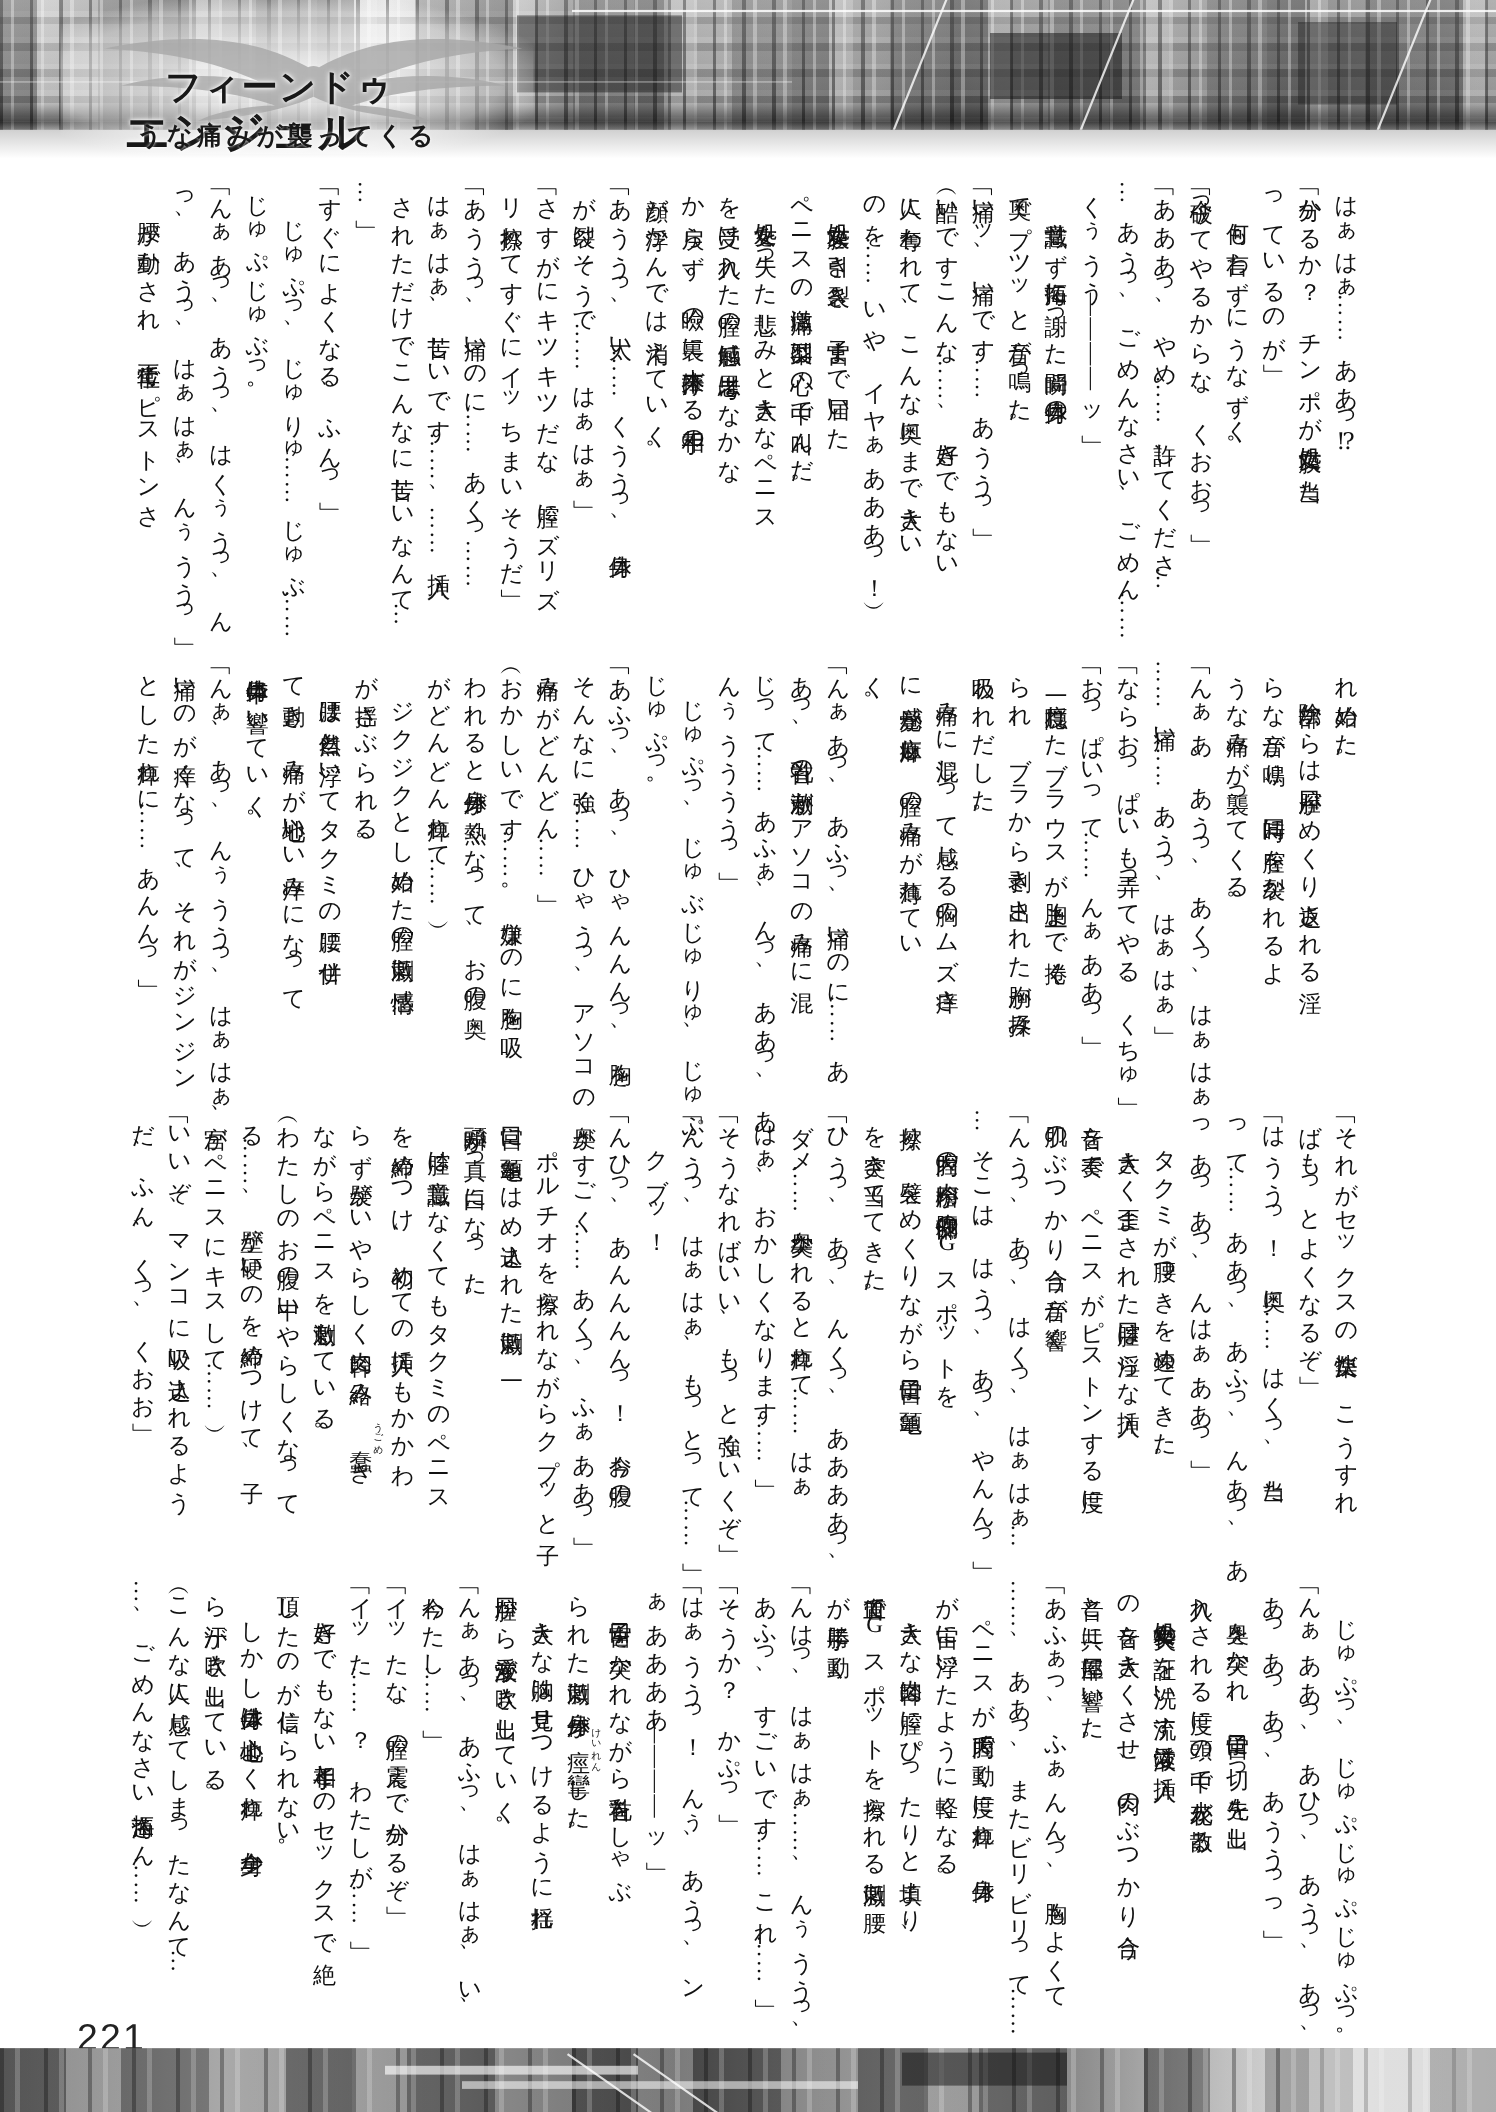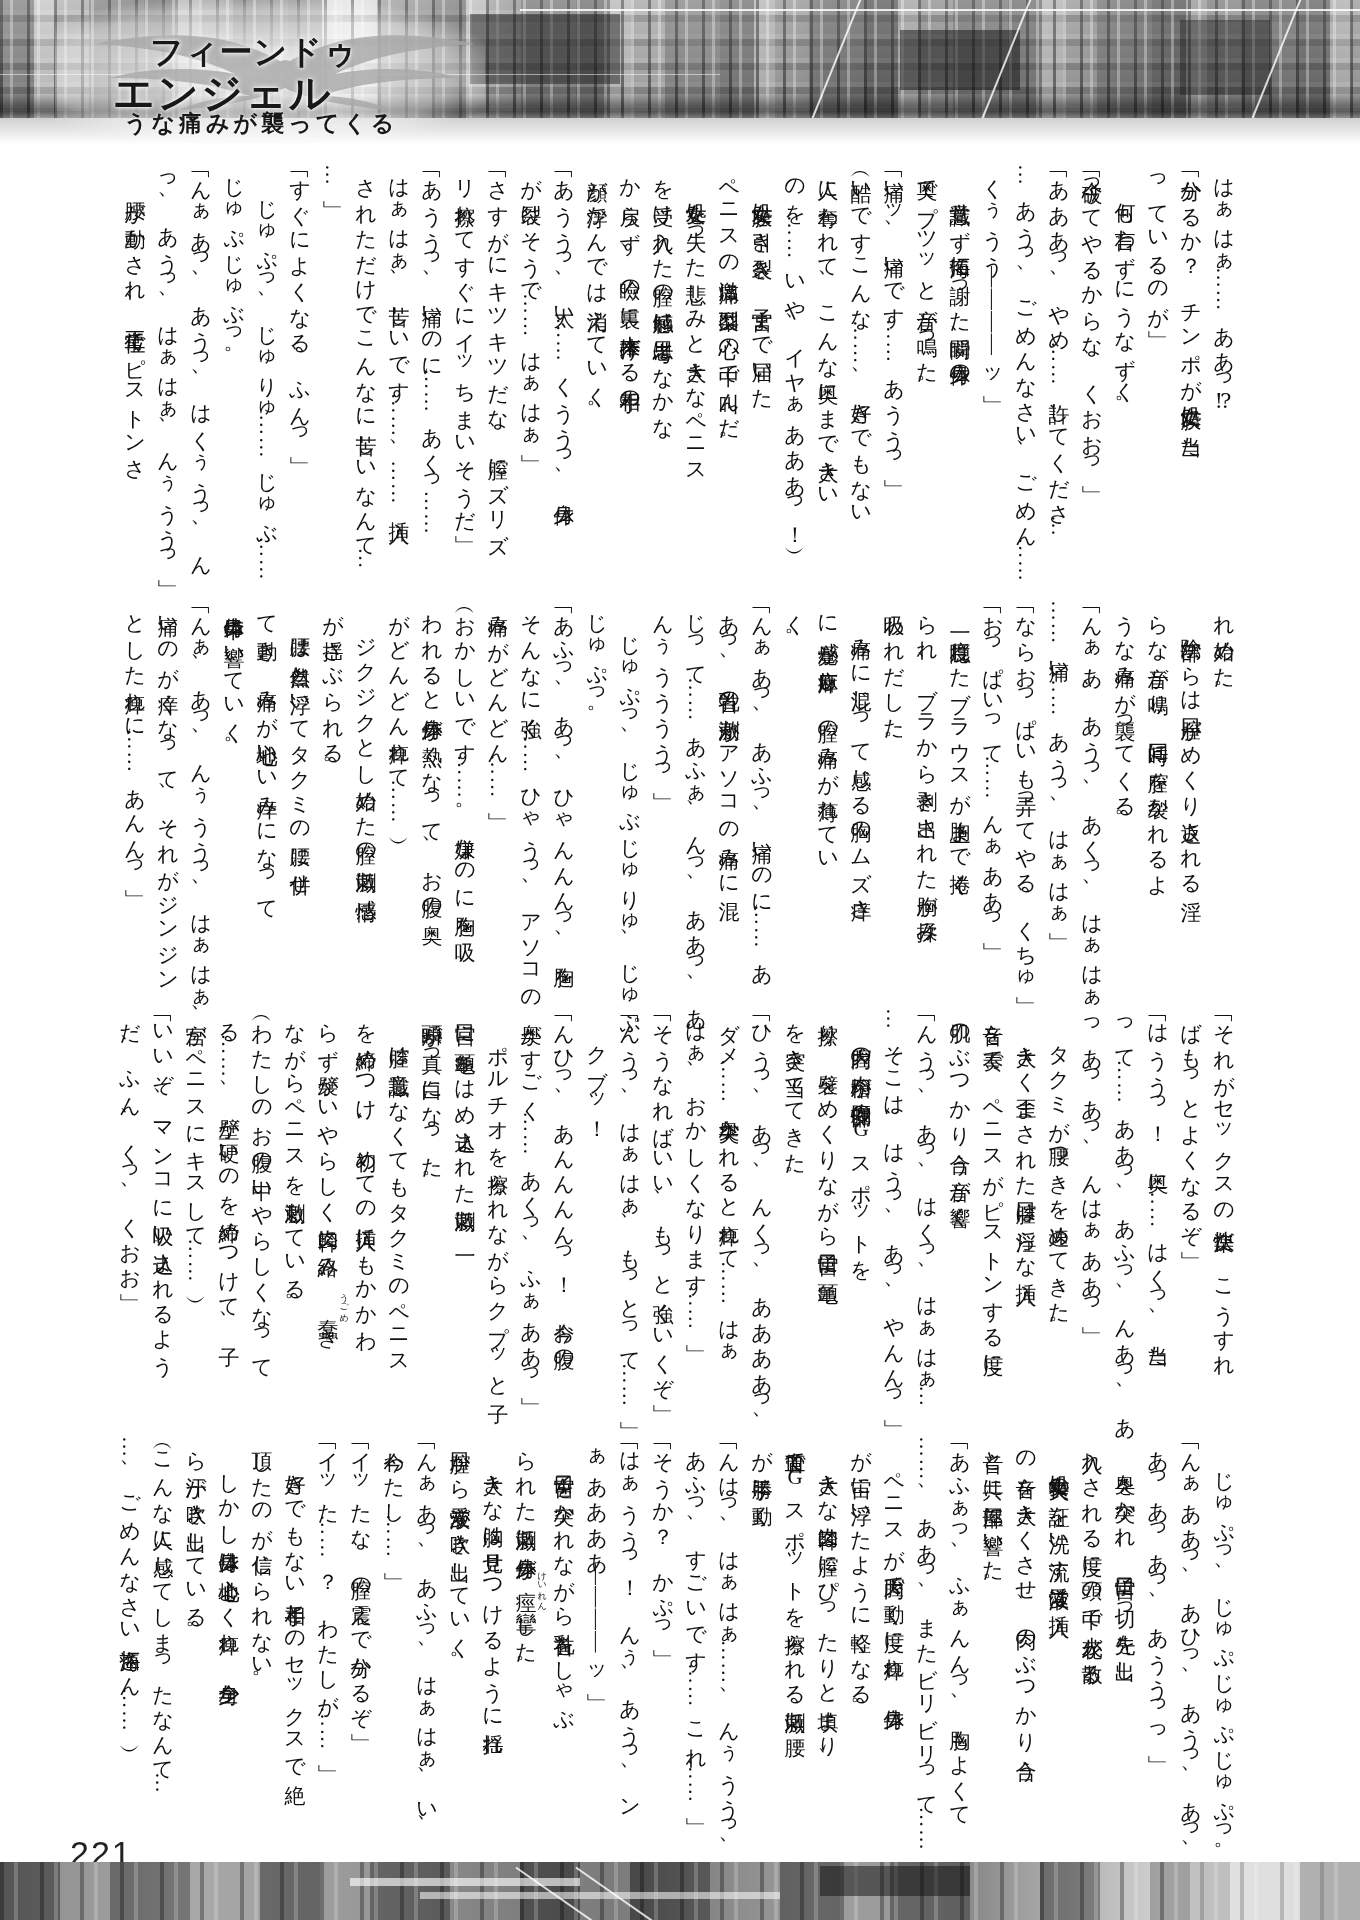--- a/index.html
+++ b/index.html
@@ -22,21 +22,21 @@
   .blk{position:absolute;}
   .hl{position:absolute;background:rgba(255,255,255,.85);}
   .diag{position:absolute;width:2px;background:rgba(255,255,255,.8);}
 
   
   .logo-light{position:absolute;left:55px;top:0;width:430px;height:140px;
       background:radial-gradient(ellipse at 46% 52%, rgba(255,255,255,.95), rgba(255,255,255,.4) 62%, rgba(255,255,255,0) 78%);}
   .logo{position:absolute;left:0;top:0;width:520px;height:160px;color:#181818;}
   .logo svg{position:absolute;left:85px;top:26px;}
   .t-kana{position:absolute;font-family:Liberation Mono, monospace;font-weight:bold;
-      text-shadow:0 0 3px #fff,0 0 6px #fff;white-space:nowrap;}
+      text-shadow:0 0 3px #fff,0 0 6px #fff;white-space:nowrap;margin-top:27px;}
   #tk1{left:150px;top:30px;font-size:33px;letter-spacing:1px;}
   #tk2{left:113px;top:66px;font-size:41px;letter-spacing:2px;}
   .t-main{position:absolute;left:330px;top:18px;font-size:86px;font-weight:bold;letter-spacing:2px;
       text-shadow:0 0 4px #fff;white-space:nowrap;}
   .t-sub{position:absolute;left:124px;top:108px;font-size:23px;font-weight:bold;letter-spacing:4px;
       text-shadow:0 0 3px #fff;white-space:nowrap;}
 
   
   .band{position:absolute;right:120px;height:434px;writing-mode:vertical-rl;color:#111;
         font-size:21px;letter-spacing:1.5px;line-height:33px;}

